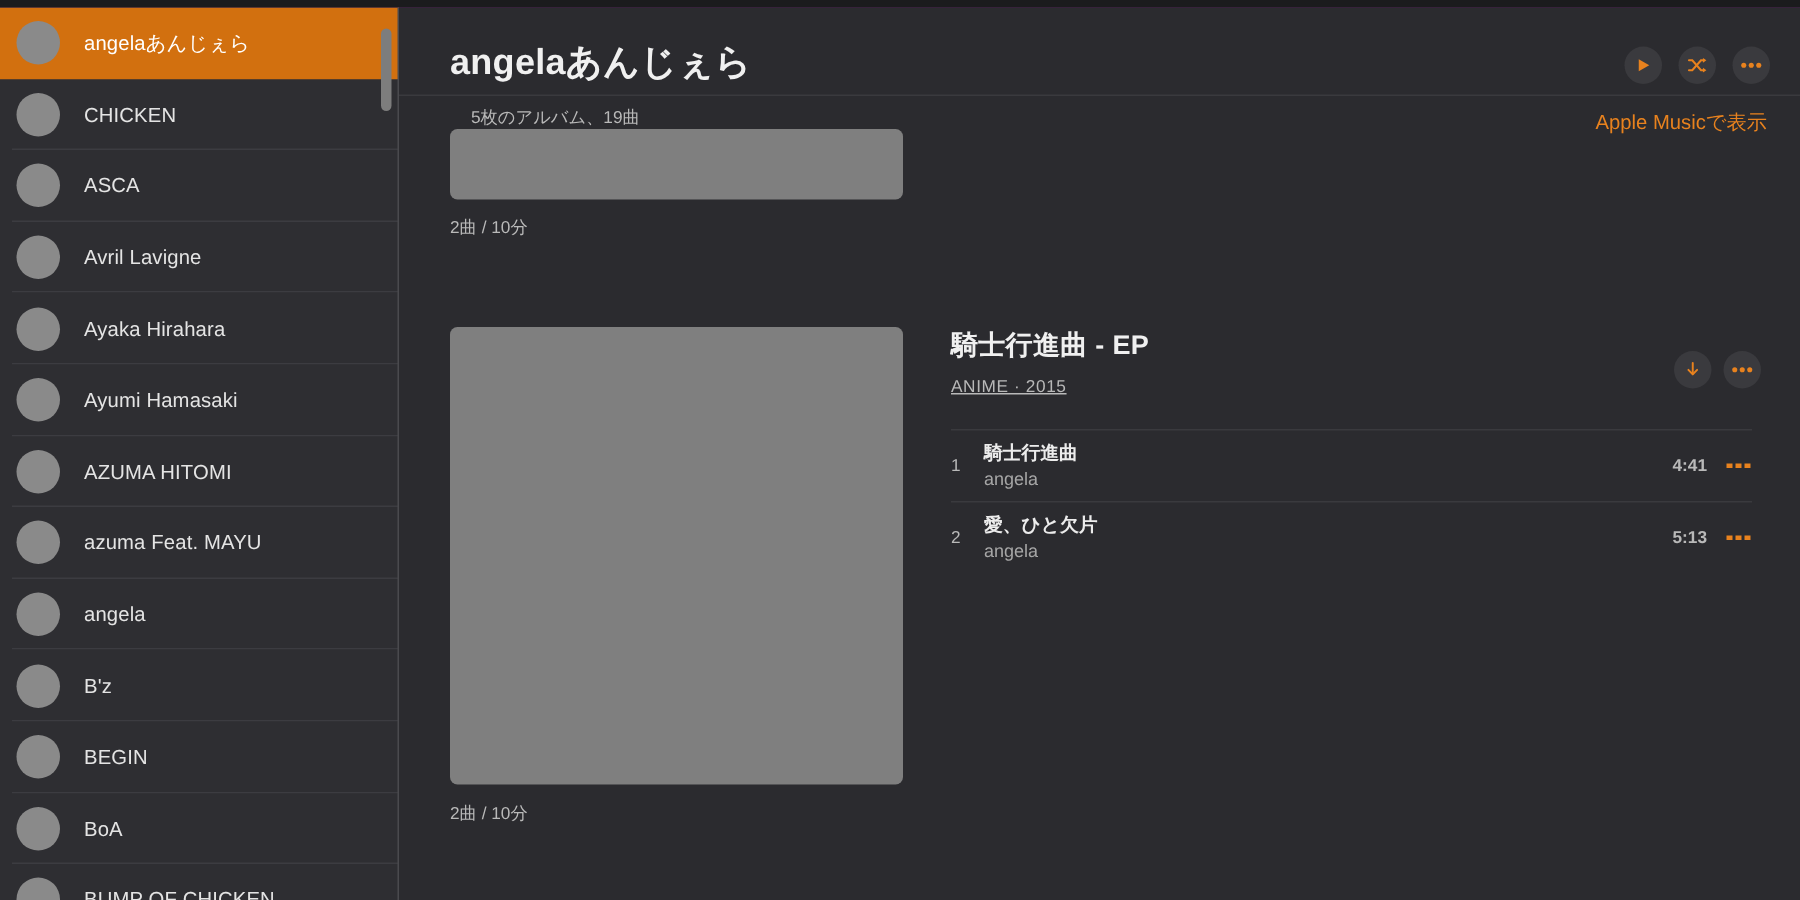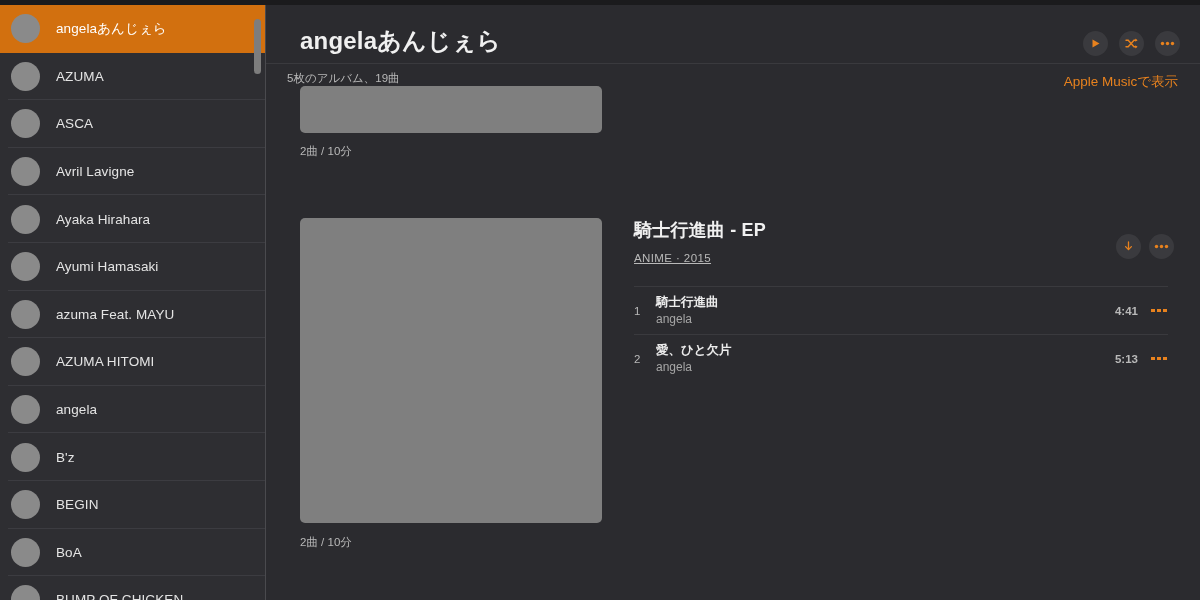--- a/index.html
+++ b/index.html
@@ -173,21 +173,21 @@
     top: 68px;
     font-size: 13.5px;
     color: #e8821e;
     cursor: pointer;
     white-space: nowrap;
   }
 
   
   .summary-count {
     position: absolute;
-    left: 21px;
+    left: 48px;
     top: 66px;
     font-size: 11.5px;
     color: #b9b9b9;
     white-space: nowrap;
   }
 
   .top-art {
     position: absolute;
     left: 34px;
     top: 81px;
@@ -338,45 +338,45 @@
   <div class="top-strip"></div>
 
   <div class="sidebar">
     <div class="sidebar-list">
         <div class="artist-row selected">
           <div class="avatar"></div>
           <div class="artist-name">angelaあんじぇら</div>
         </div>
         <div class="artist-row">
           <div class="avatar"></div>
-          <div class="artist-name">AZUMA</div>
+          <div class="artist-name">CHICKEN</div>
         </div>
         <div class="artist-row">
           <div class="avatar"></div>
           <div class="artist-name">ASCA</div>
         </div>
         <div class="artist-row">
           <div class="avatar"></div>
           <div class="artist-name">Avril Lavigne</div>
         </div>
         <div class="artist-row">
           <div class="avatar"></div>
           <div class="artist-name">Ayaka Hirahara</div>
         </div>
         <div class="artist-row">
           <div class="avatar"></div>
           <div class="artist-name">Ayumi Hamasaki</div>
         </div>
         <div class="artist-row">
           <div class="avatar"></div>
+          <div class="artist-name">AZUMA HITOMI</div>
+        </div>
+        <div class="artist-row">
+          <div class="avatar"></div>
           <div class="artist-name">azuma Feat. MAYU</div>
-        </div>
-        <div class="artist-row">
-          <div class="avatar"></div>
-          <div class="artist-name">AZUMA HITOMI</div>
         </div>
         <div class="artist-row">
           <div class="avatar"></div>
           <div class="artist-name">angela</div>
         </div>
         <div class="artist-row">
           <div class="avatar"></div>
           <div class="artist-name">B'z</div>
         </div>
         <div class="artist-row">

